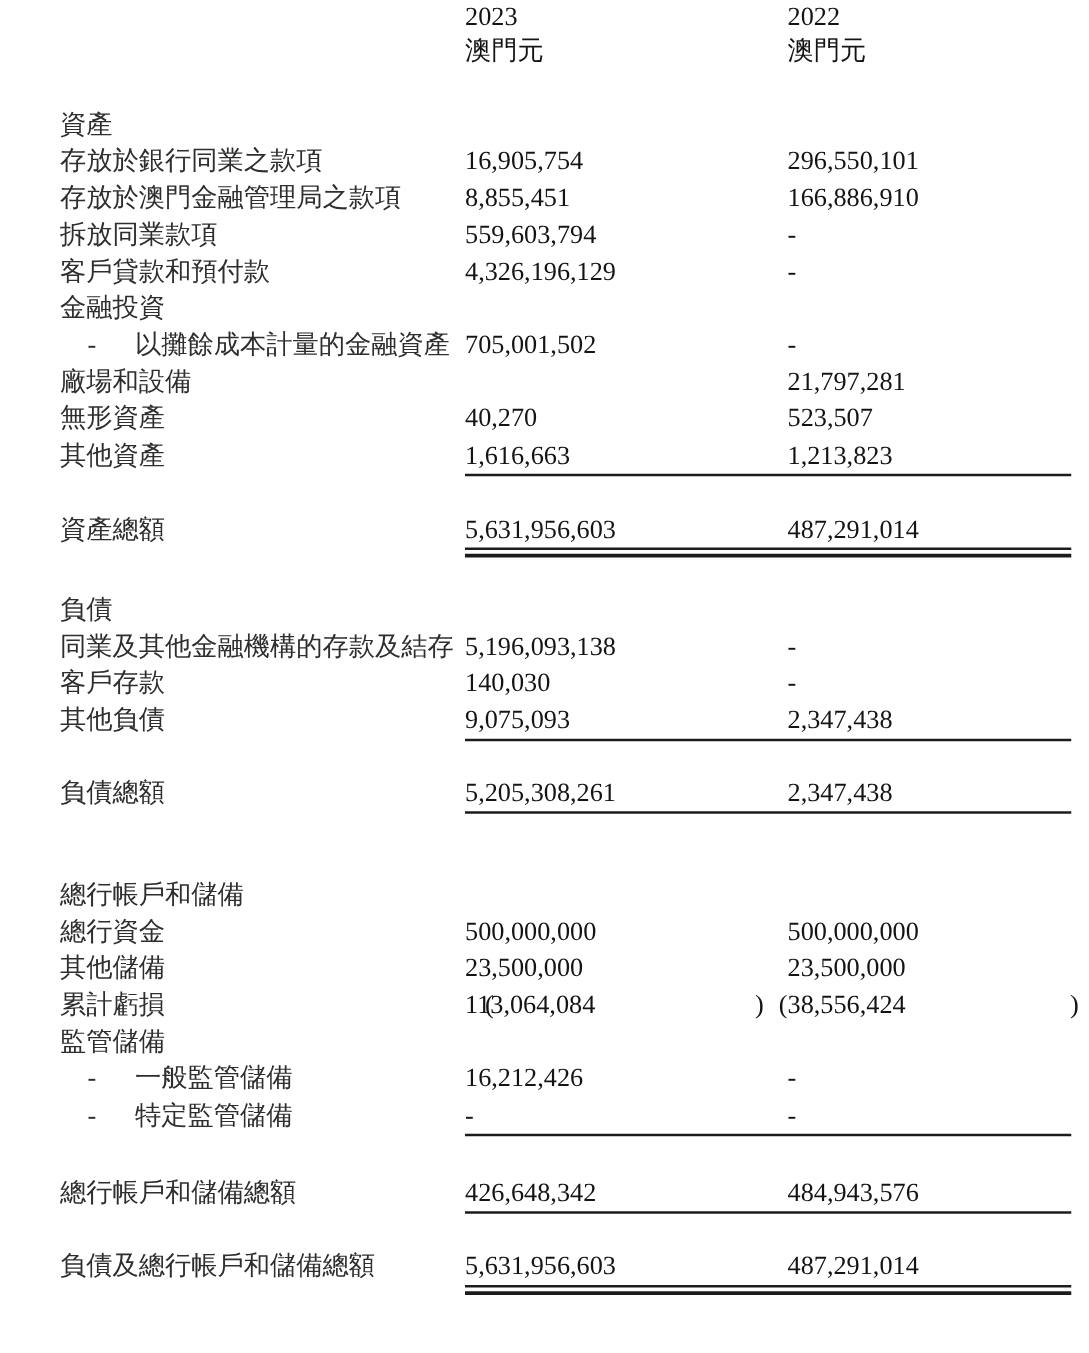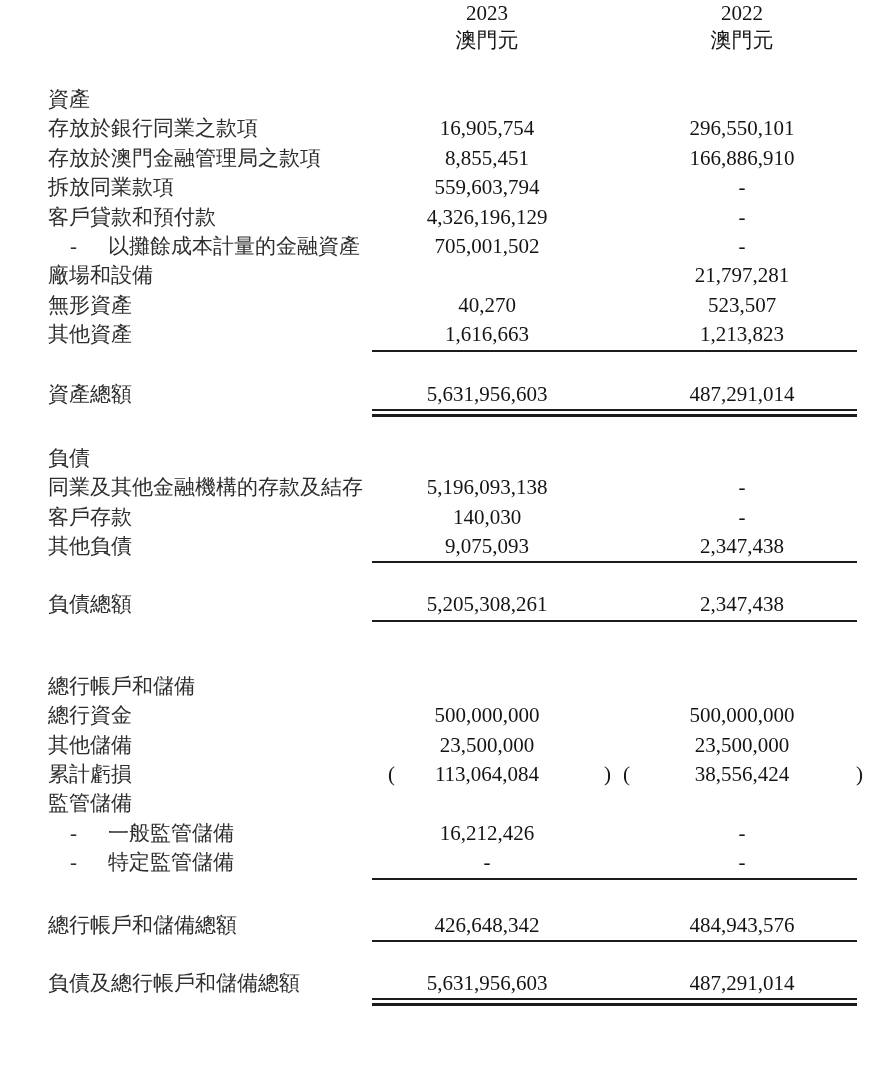--- a/index.html
+++ b/index.html
@@ -3,22 +3,22 @@
 <meta charset="utf-8">
 <style>
   html,body{margin:0;padding:0;background:#ffffff;}
   .page{
     width:871px;height:1082px;background:#ffffff;overflow:hidden;
     font-family:"Liberation Serif","DejaVu Serif",serif;
     font-size:21px;color:#161616;position:relative;
   }
   .row{display:flex;height:29.4px;line-height:29.4px;white-space:nowrap;align-items:baseline;}
   .lbl{flex:1;padding-left:8px;color:#2e2e2e;overflow:hidden;margin-left:40px;}
-  .c1{width:230px;text-align:center;position:relative;color:#141414;}
-  .c2{width:224px;margin-left:28px;text-align:center;position:relative;color:#141414;}
+  .c1{width:230px;text-align:left;position:relative;color:#141414;}
+  .c2{width:224px;margin-left:28px;text-align:left;position:relative;color:#141414;}
   .rpad{width:17px;}
   .bullet{display:inline-block;width:60px;padding-left:22px;box-sizing:border-box;color:#2e2e2e;}
   .op{position:absolute;left:16px;top:0;}
   .c2 .op{left:-7px;}
   .cp{position:absolute;right:-9px;top:0;}
   .rule{margin-left:372px;width:485px;}
   .rule-single{border-top:2px solid #1c1c1c;height:0;}
   .rule-double{border-top:2px solid #1c1c1c;border-bottom:3px solid #1c1c1c;height:3px;}
   .hdr-years{display:flex;height:26px;line-height:26px;}
   .hdr-cur{display:flex;height:29px;line-height:29px;color:#4a4a4a;}
@@ -66,20 +66,26 @@
         <div class="c1">559,603,794</div>
         <div class="c2">-</div>
         <div class="rpad"></div>
       </div>
       <div class="row row-item">
         <div class="lbl">客戶貸款和預付款</div>
         <div class="c1">4,326,196,129</div>
         <div class="c2">-</div>
         <div class="rpad"></div>
       </div>
+      <div class="row row-heading">
+        <div class="lbl">金融投資</div>
+        <div class="c1"></div>
+        <div class="c2"></div>
+        <div class="rpad"></div>
+      </div>
       <div class="row row-subitem">
         <div class="lbl"><span class="bullet">-</span><span>以攤餘成本計量的金融資產</span></div>
         <div class="c1">705,001,502</div>
         <div class="c2">-</div>
         <div class="rpad"></div>
       </div>
       <div class="row row-item">
         <div class="lbl">廠場和設備</div>
         <div class="c2">21,797,281</div>
         <div class="rpad"></div>

